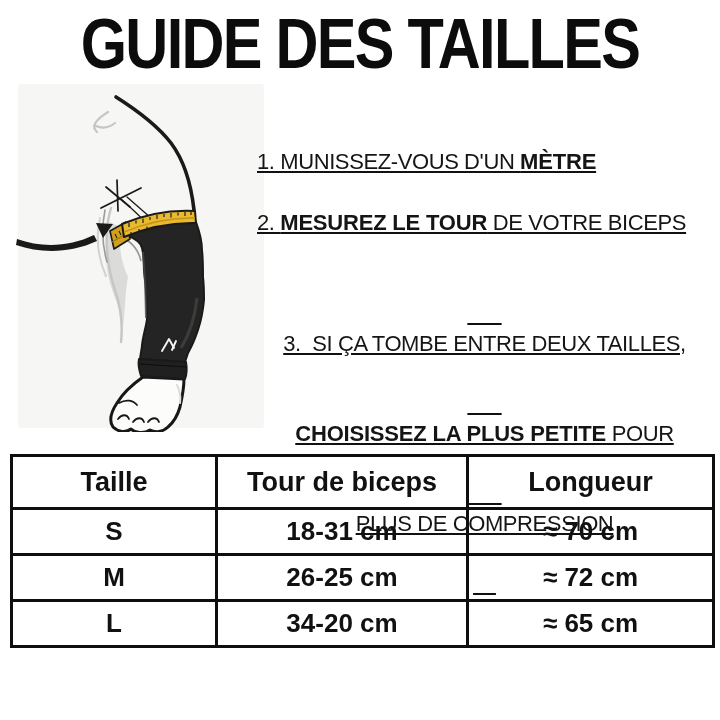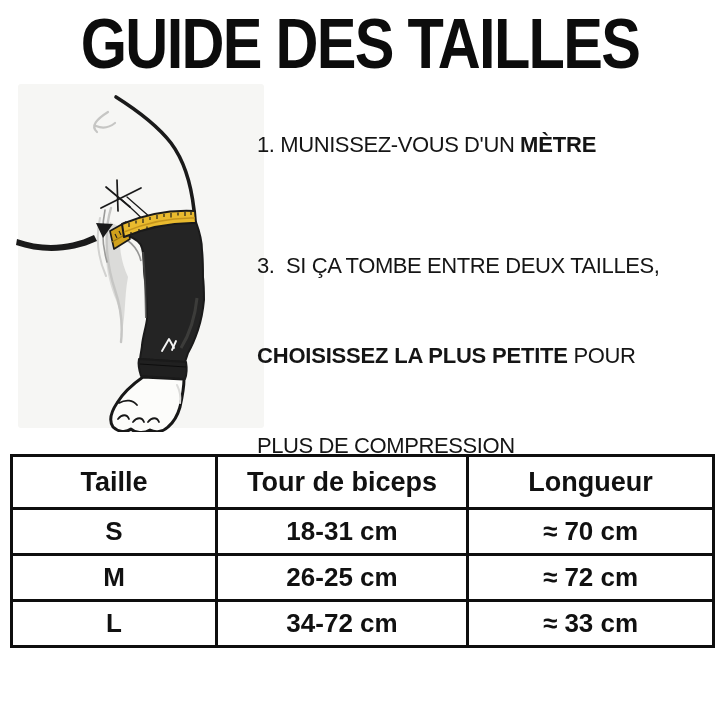--- a/index.html
+++ b/index.html
@@ -9,26 +9,26 @@
     position:relative;
   }
   .title{
     margin:12px 0 0;line-height:64px;height:66px;
     text-align:center;font-size:70px;font-weight:800;letter-spacing:-2px;
     transform:scaleX(.85);transform-origin:50% 50%;color:#0c0c0c;
     white-space:nowrap;
   }
   .content-row{position:relative;height:372px;margin-top:4px;}
   .illustration{position:absolute;left:14px;top:0;width:250px;height:350px;}
-  .instructions{position:absolute;left:257px;top:48px;width:455px;}
+  .instructions{position:absolute;left:257px;top:65px;width:455px;text-decoration:underline;}
   .instructions p{
     margin:0 0 31px;font-size:22px;line-height:30px;letter-spacing:-.4px;
     white-space:pre-wrap;color:#151515;font-weight:400;
   }
-  .instructions p.multiline{margin-bottom:0;}
+  .instructions p.multiline{margin-bottom:0;text-align:center;}
   .instructions b{font-weight:700;letter-spacing:-.2px;}
   .line{display:block;}
   .size-table{
     border-collapse:collapse;table-layout:fixed;margin:0 0 16px 10px;
   }
   .size-table th,.size-table td{
     border:3px solid #0e0e0e;text-align:center;vertical-align:middle;padding:0;
     font-weight:700;overflow:hidden;white-space:nowrap;
   }
   .size-table th{height:50px;font-size:27px;letter-spacing:0;}
@@ -102,20 +102,21 @@
     </g>
 
     <g fill="#1A1A1A">
       <path d="M3,157 C28,166 55,165 80,153 L83,159 C57,171 28,172 2,163 Z"></path>
       <path d="M99,142 L82,141 L89,156 Z"></path>
     </g>
   </svg>
 
   <div class="instructions">
     <p><span>1. MUNISSEZ-VOUS D'UN </span><b>MÈTRE</b></p>
+    <p><span>2. </span><b>MESUREZ LE TOUR</b><span> DE VOTRE BICEPS</span></p>
     <p class="multiline">
       <span class="line">3.  SI ÇA TOMBE ENTRE DEUX TAILLES,</span>
       <span class="line"><b>CHOISISSEZ LA PLUS PETITE</b><span> POUR</span></span>
       <span class="line">PLUS DE COMPRESSION</span>
     </p>
   </div>
 </div>
 
 <table class="size-table">
   <colgroup>
@@ -136,17 +137,17 @@
       <td>18-31 cm</td>
       <td>≈ 70 cm</td>
     </tr>
     <tr>
       <td>M</td>
       <td>26-25 cm</td>
       <td>≈ 72 cm</td>
     </tr>
     <tr>
       <td>L</td>
-      <td>34-72 cm</td>
-      <td>≈ 33 cm</td>
+      <td>34-20 cm</td>
+      <td>≈ 65 cm</td>
     </tr>
   </tbody>
 </table>
 
 </body></html>

